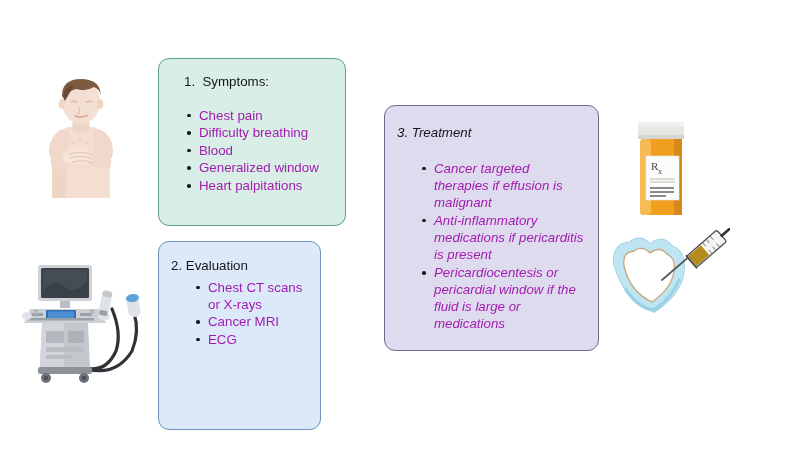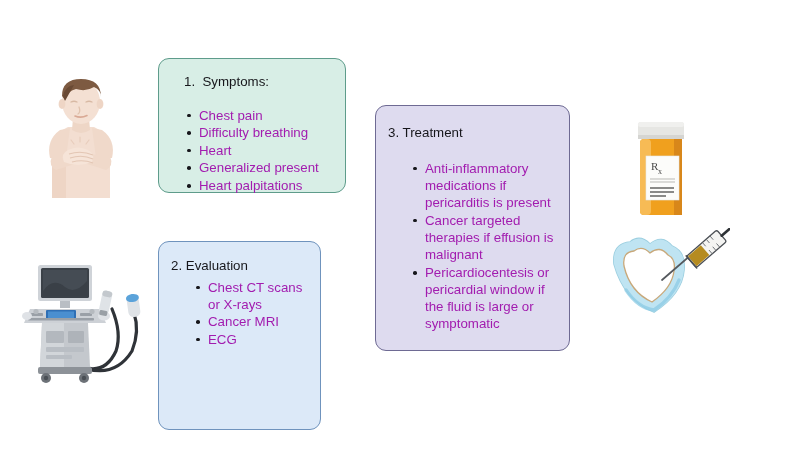--- a/index.html
+++ b/index.html
@@ -58,21 +58,21 @@
     height: 3.6px;
     border-radius: 50%;
     background: #16161b;
   }
 
   
   #box-symptoms {
     left: 158px;
     top: 58px;
     width: 188px;
-    height: 135px;
+    height: 168px;
     background: #d8eee6;
     border-color: #5e9c8b;
     padding: 15px 12px 10px 14px;
   }
   #box-symptoms .box-heading { margin-left: 11px; }
   #box-symptoms .box-list { margin-top: 16px; margin-left: 11px; }
 
   
   #box-evaluation {
     left: 158px;
@@ -80,27 +80,28 @@
     width: 163px;
     height: 189px;
     background: #dce9f8;
     border-color: #6f93bd;
     padding: 16px 12px 10px 12px;
   }
   #box-evaluation .box-list { margin-top: 4px; margin-left: 22px; }
 
   
   #box-treatment {
-    left: 375px;
+    left: 384px;
     top: 105px;
-    width: 195px;
+    width: 215px;
     height: 246px;
     background: #dedbef;
     border-color: #6e6a93;
     padding: 19px 12px 10px 12px;
+    font-style: italic;
   }
   #box-treatment .box-list { margin-top: 18px; margin-left: 22px; }
   #box-treatment .box-list li { margin-bottom: 1px; }
 
   
   .figure { position: absolute; }
 
   #fig-patient { left: 22px; top: 66px; width: 118px; height: 132px; }
   #fig-ultrasound { left: 16px; top: 247px; width: 132px; height: 142px; }
   #fig-pillbottle { left: 626px; top: 118px; width: 70px; height: 100px; }
@@ -203,41 +204,41 @@
         <ellipse cx="0" cy="3" rx="6.5" ry="4" fill="#5ba3da"></ellipse>
       </g>
     </svg>
   </div>
 
   <div class="info-box" id="box-symptoms">
     <div class="box-heading">1.  Symptoms:</div>
     <ul class="box-list">
       <li>Chest pain</li>
       <li>Difficulty breathing</li>
-      <li>Heart</li>
-      <li>Generalized present</li>
+      <li>Blood</li>
+      <li>Generalized window</li>
       <li>Heart palpitations</li>
     </ul>
   </div>
 
   <div class="info-box" id="box-evaluation">
     <div class="box-heading">2. Evaluation</div>
     <ul class="box-list">
       <li>Chest CT scans or X-rays</li>
       <li>Cancer MRI</li>
       <li>ECG</li>
     </ul>
   </div>
 
   <div class="info-box" id="box-treatment">
     <div class="box-heading">3. Treatment</div>
     <ul class="box-list">
+      <li>Cancer targeted therapies if effusion is malignant</li>
       <li>Anti-inflammatory medications if pericarditis is present</li>
-      <li>Cancer targeted therapies if effusion is malignant</li>
-      <li>Pericardiocentesis or pericardial window if the fluid is large or symptomatic</li>
+      <li>Pericardiocentesis or pericardial window if the fluid is large or medications</li>
     </ul>
   </div>
 
   <div class="figure" id="fig-pillbottle">
     <svg viewBox="0 0 70 100" width="70" height="100">
 
       <rect x="12" y="4" width="46" height="17" rx="3" fill="#e6e6e3"></rect>
       <rect x="12" y="4" width="46" height="5" rx="2.5" fill="#f0f0ee"></rect>
       <rect x="12" y="17" width="46" height="4" fill="#d5d5d2"></rect>
 

